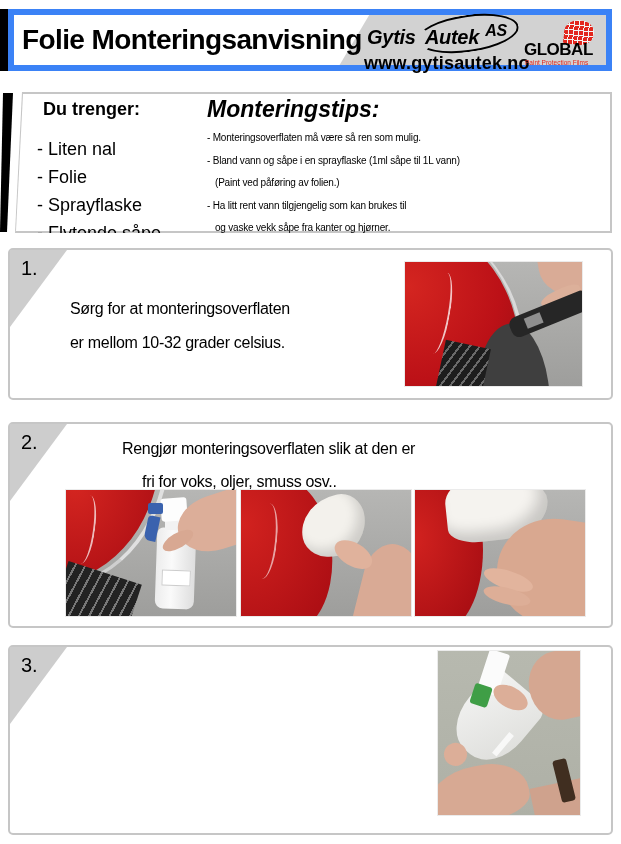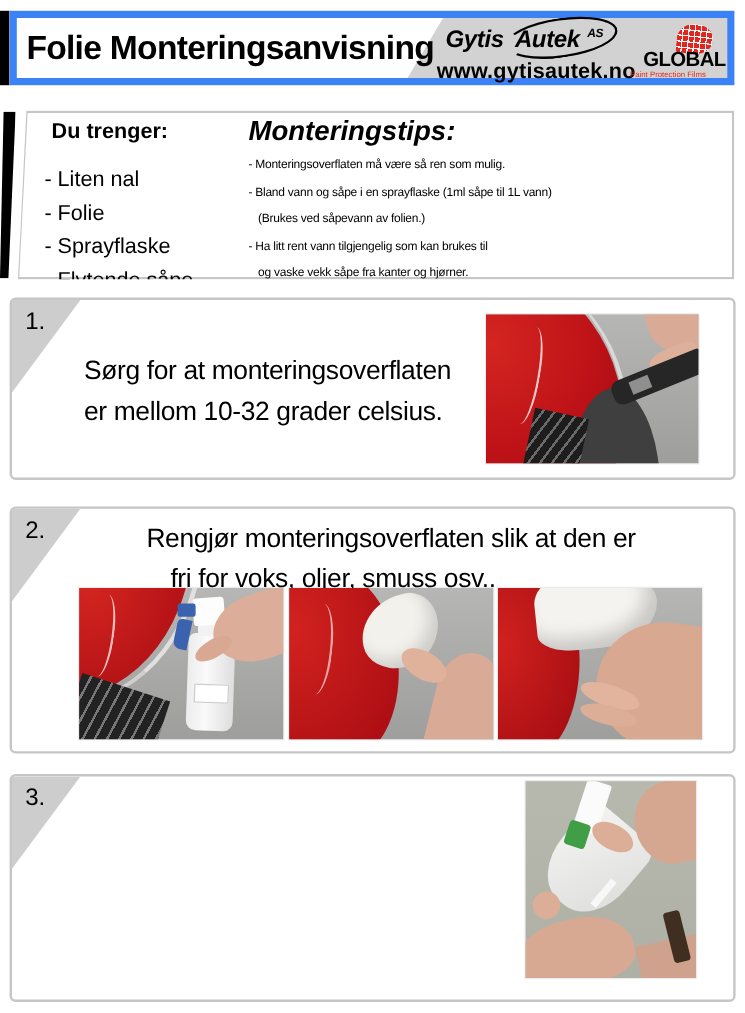--- a/index.html
+++ b/index.html
@@ -13,29 +13,29 @@
   .header-gray{position:absolute;inset:0;background:#d2d2d2;
                clip-path:polygon(60% 0,100% 0,100% 100%,55% 100%);}
   .page-title{position:absolute;left:8px;top:50%;transform:translateY(-50%);
               font-size:28px;font-weight:bold;letter-spacing:-0.6px;white-space:nowrap;}
   .gytis{position:absolute;right:92px;top:7px;width:150px;text-align:center;}
   .gytis-row{position:relative;display:inline-block;font-style:italic;font-weight:bold;
              font-size:20px;letter-spacing:-0.3px;white-space:nowrap;}
   .autek-wrap{position:relative;display:inline-block;padding:0 4px;}
   .swoosh{position:absolute;left:-4px;right:-8px;top:-7px;bottom:-3px;border:2px solid #000;
           border-radius:50%;border-left-color:transparent;transform:rotate(-8deg);}
-  .as-sup{font-size:10px;vertical-align:super;margin-left:1px;}
+  .as-sup{font-size:16px;vertical-align:super;margin-left:1px;}
   .gytis-url{font-weight:bold;font-size:18px;margin-top:4px;letter-spacing:0.2px;}
   .global{position:absolute;right:8px;top:6px;width:74px;height:50px;}
   .globe{position:absolute;right:4px;top:-1px;width:30px;height:25px;
          background-color:#e2261d;
          background-image:repeating-linear-gradient(0deg,transparent 0 4px,#f4f4f4 4px 5px),
                           repeating-linear-gradient(90deg,transparent 0 4px,#f4f4f4 4px 5px);
          border-radius:55% 50% 50% 10%;transform:rotate(6deg);}
-  .global-name{position:absolute;left:12px;top:19px;font-size:17px;font-weight:800;letter-spacing:-0.5px;}
+  .global-name{position:absolute;left:0;top:19px;font-size:17px;font-weight:800;letter-spacing:-0.5px;}
   .global-tag{position:absolute;left:1px;top:38px;font-size:6.5px;color:#e2261d;white-space:nowrap;}
 
   
   .tips-bar{position:absolute;left:0;top:93px;width:14px;height:139px;background:#000;
             clip-path:polygon(3px 0,13px 0,7px 100%,0 100%);}
   .tips-outer{position:absolute;left:13px;top:92px;width:599px;height:141px;background:#c6c6c6;
               clip-path:polygon(9px 0,100% 0,100% 100%,2px 100%);}
   .tips-inner{position:absolute;inset:2px;background:#fff;
               clip-path:polygon(8px 0,100% 0,100% 100%,1px 100%);}
   .du-title{position:absolute;left:30px;top:7px;font-size:18px;font-weight:bold;}
@@ -44,21 +44,21 @@
   .tips-lines{position:absolute;left:194px;top:35px;font-size:10px;line-height:22.5px;
               letter-spacing:-0.2px;white-space:nowrap;}
   .tips-lines .indent{padding-left:8px;}
 
   
   .step{position:absolute;left:8px;width:605px;background:#fff;border:2px solid #c6c6c6;
         border-radius:5px;box-sizing:border-box;}
   .corner{position:absolute;left:0;top:0;width:57px;height:77px;background:#cdcdcd;
           clip-path:polygon(0 0,100% 0,0 100%);}
   .stepnum{position:absolute;left:11px;top:7px;font-size:20px;}
-  .step-text{position:absolute;font-size:22px;line-height:34px;letter-spacing:-0.3px;white-space:nowrap;}
+  .step-text{position:absolute;font-size:16px;line-height:34px;letter-spacing:-0.3px;white-space:nowrap;}
   .step1{top:248px;height:152px;}
   .step1 .step-text{left:60px;top:42px;}
   .step2{top:422px;height:206px;}
   .step2 .step-text{left:112px;top:8px;line-height:33px;}
   .step2 .step-text .line2{padding-left:20px;}
   .step3{top:645px;height:190px;}
   .step3 .step-text{left:56px;top:48px;}
 
   
   .photo{position:absolute;overflow:hidden;outline:1px solid rgba(0,0,0,0.08);
@@ -193,21 +193,21 @@
     <div class="du-list">
       <div>- Liten nal</div>
       <div>- Folie</div>
       <div>- Sprayflaske</div>
       <div>- Flytende såpe</div>
     </div>
     <div class="tips-title">Monteringstips:</div>
     <div class="tips-lines">
       <div>- Monteringsoverflaten må være så ren som mulig.</div>
       <div>- Bland vann og såpe i en sprayflaske (1ml såpe til 1L vann)</div>
-      <div class="indent">(Brukes ved såpevann av folien.)</div>
+      <div class="indent">(Paint ved påføring av folien.)</div>
       <div>- Ha litt rent vann tilgjengelig som kan brukes til</div>
       <div class="indent">og vaske vekk såpe fra kanter og hjørner.</div>
     </div>
   </div>
 
   <div class="step step1">
     <div class="corner"></div>
     <div class="stepnum">1.</div>
     <div class="step-text">
       <div>Sørg for at monteringsoverflaten</div>

